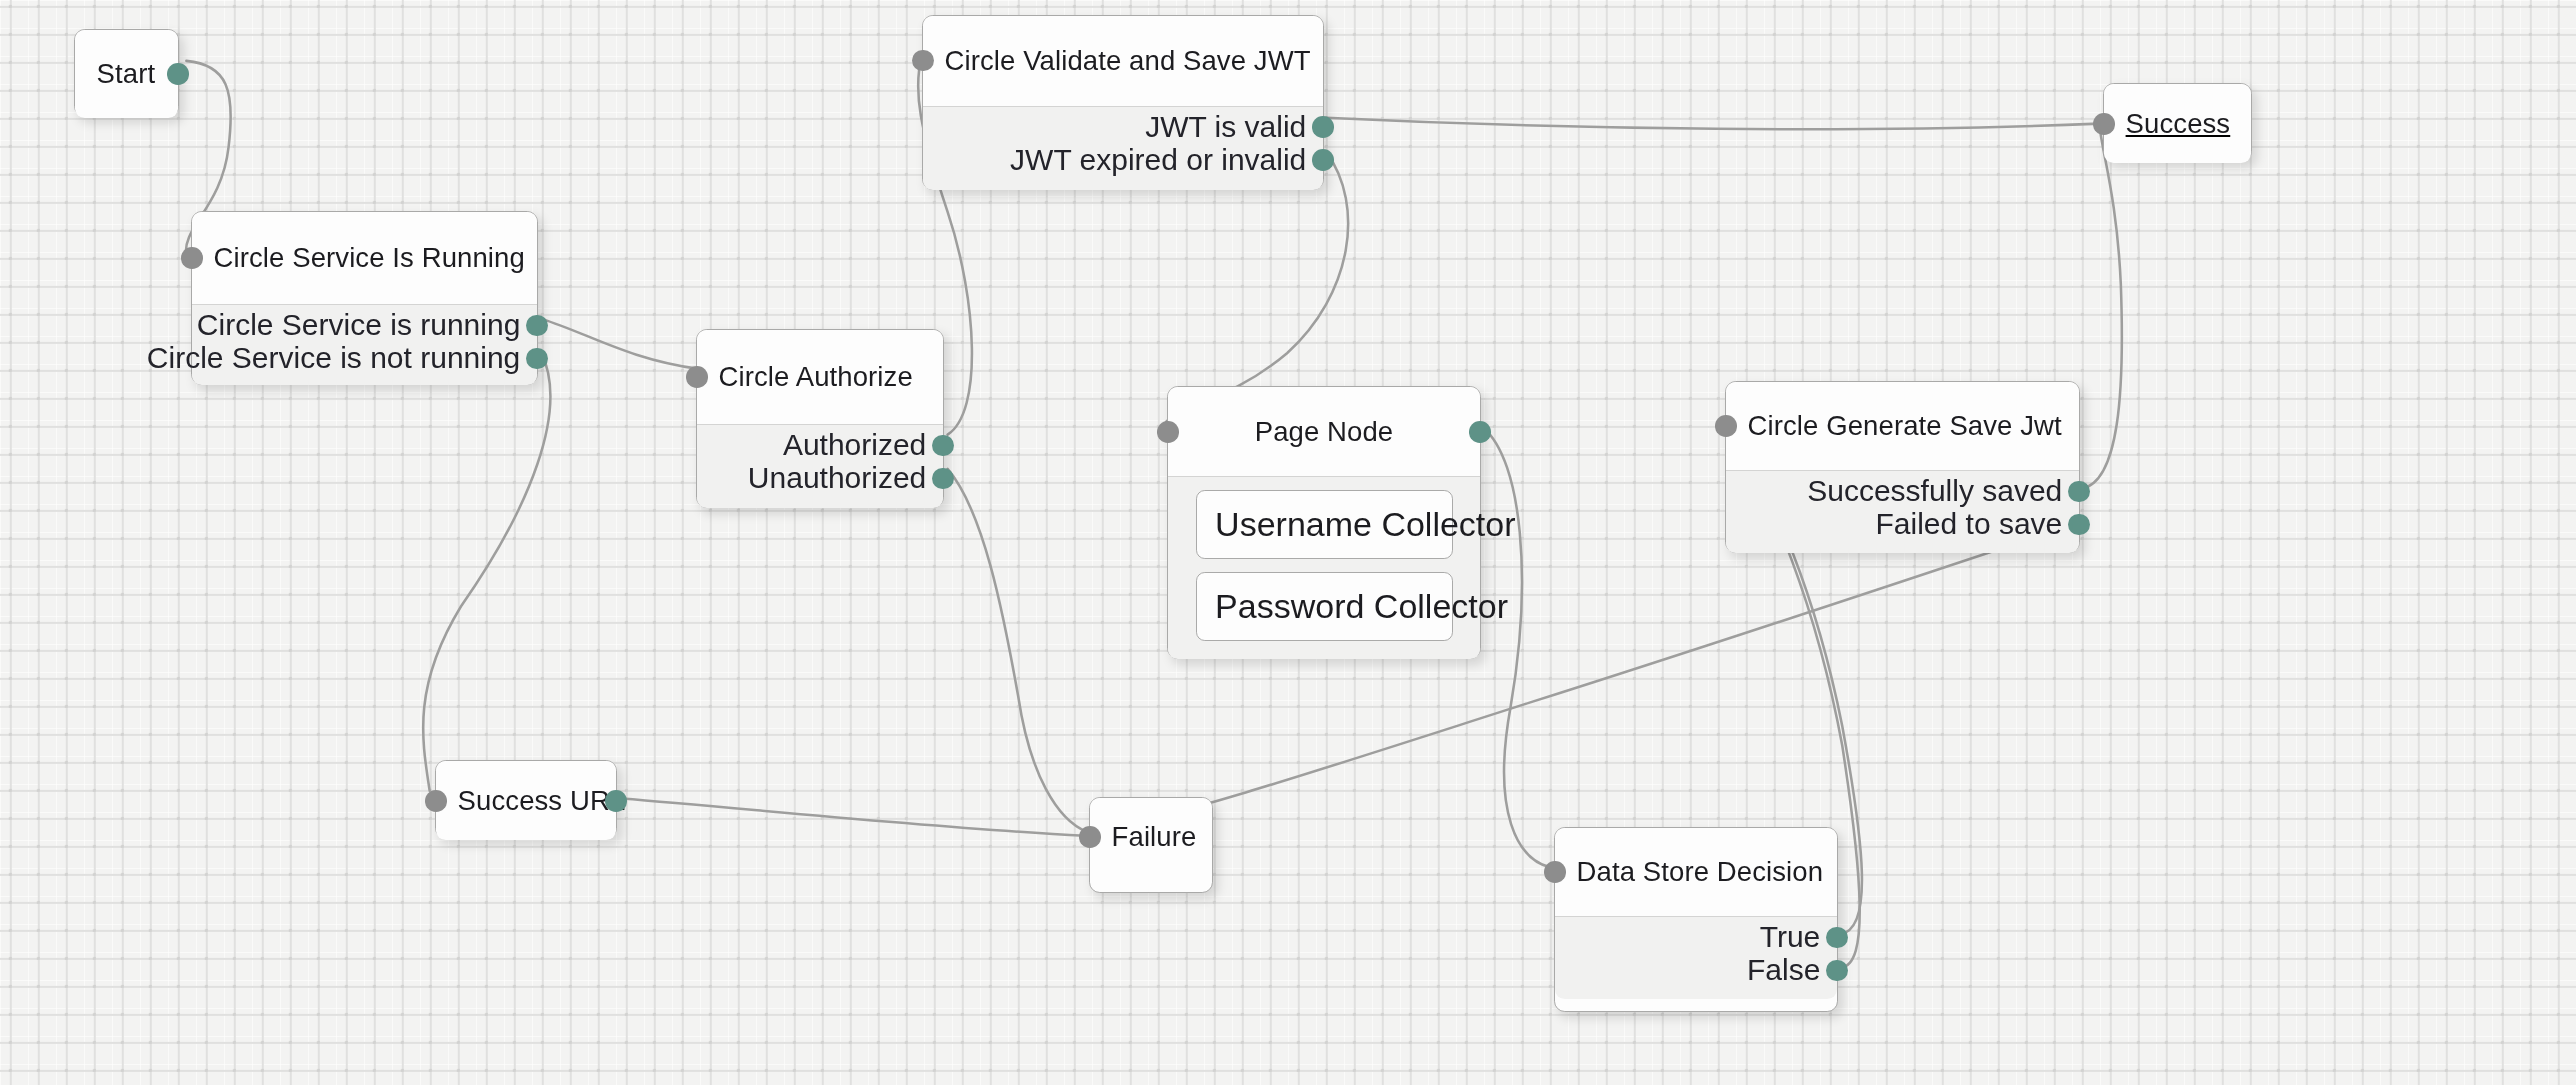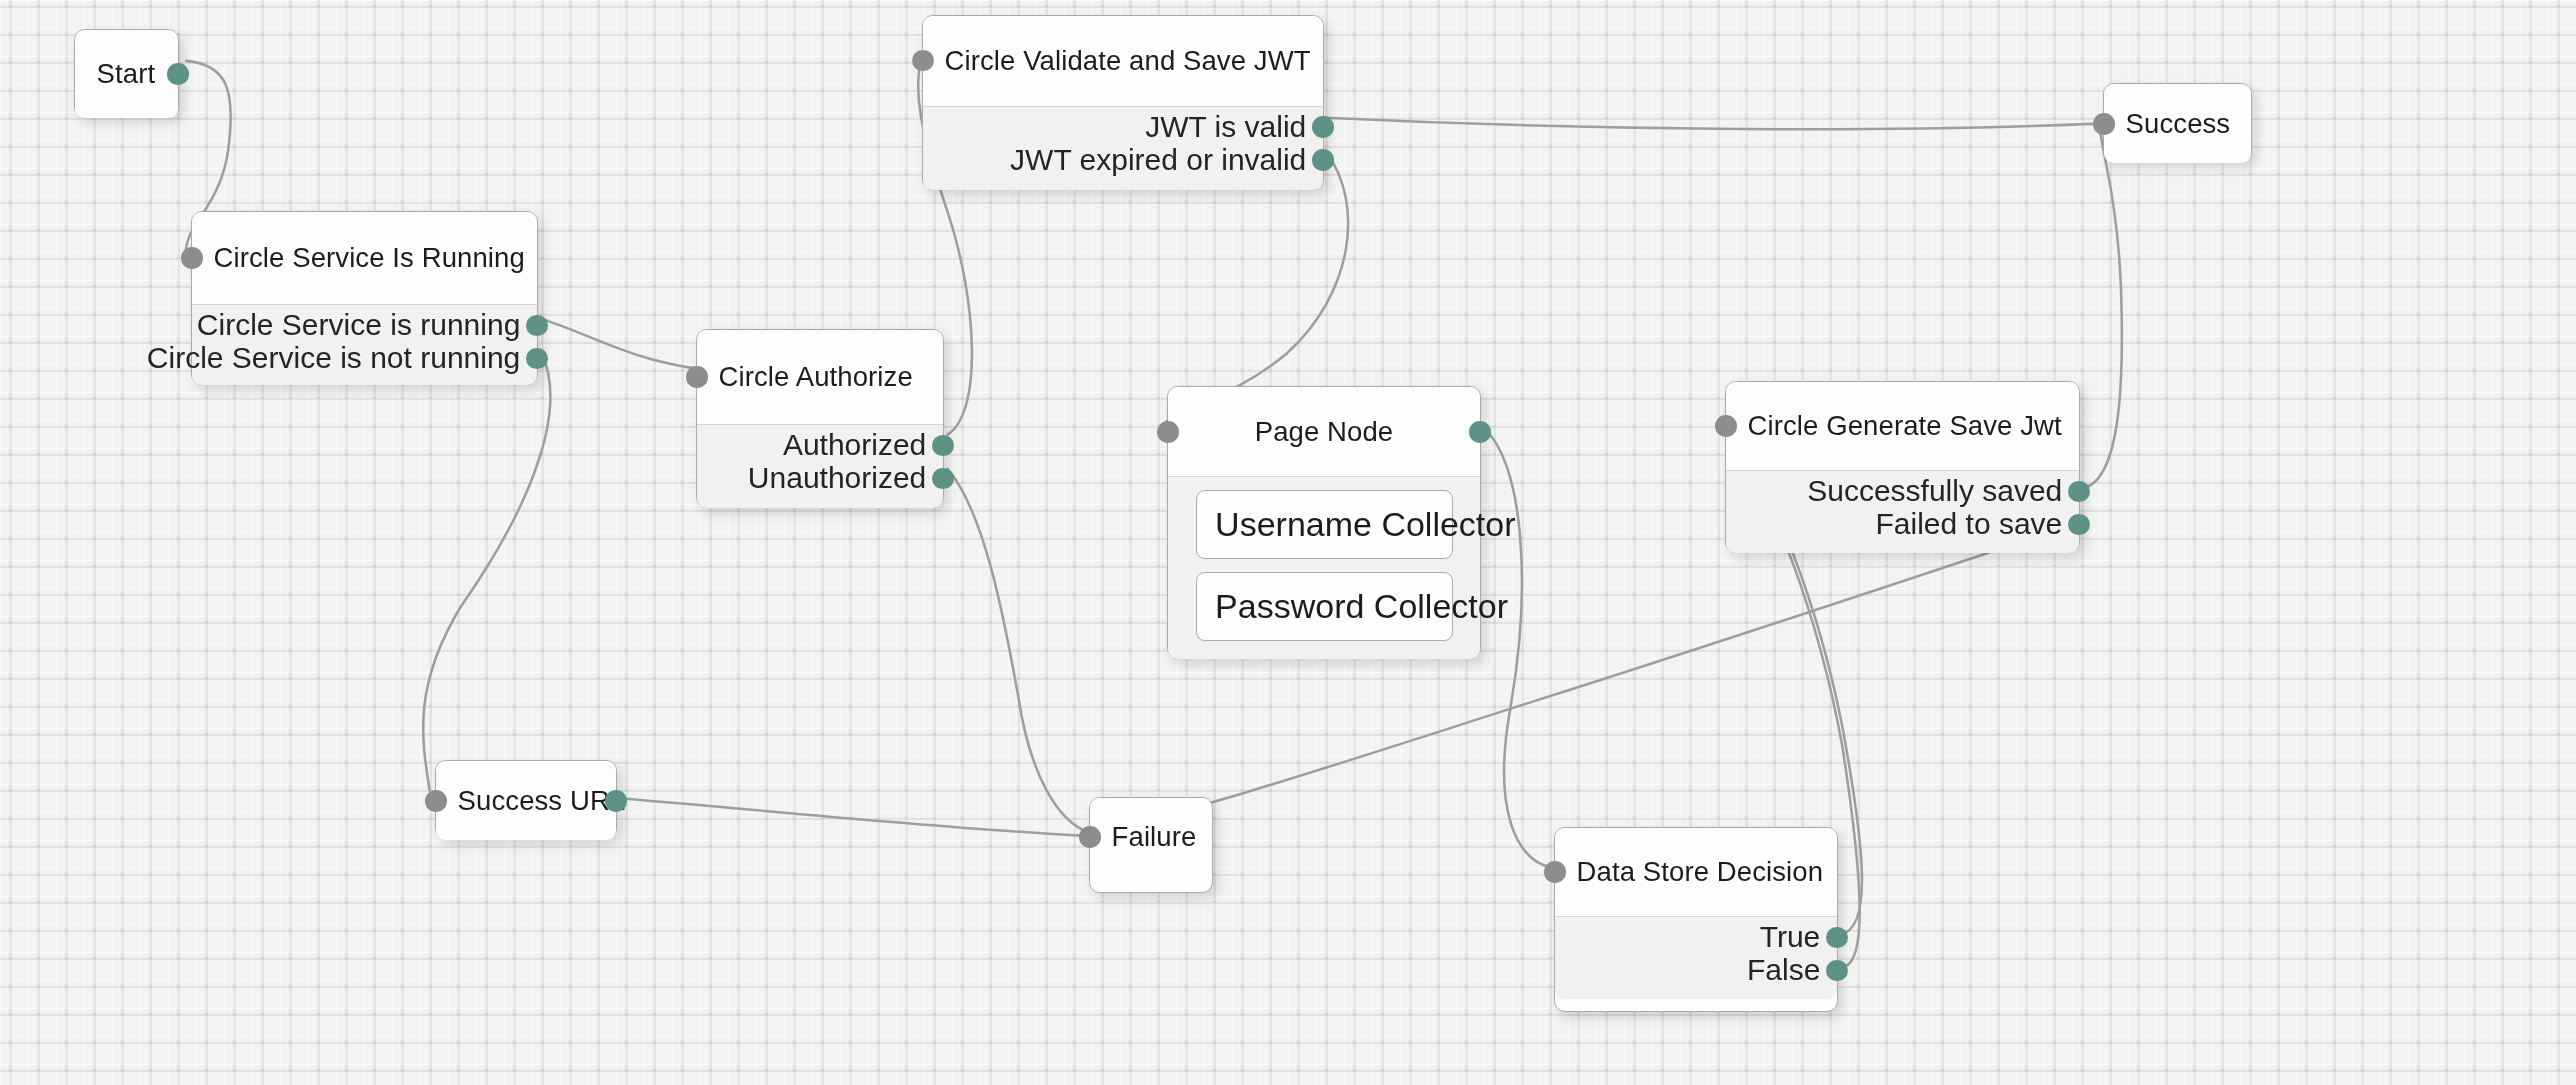--- a/index.html
+++ b/index.html
@@ -188,21 +188,21 @@
             <span class="port-label">Authorized</span>
             <span class="dot out"></span>
           </div>
           <div class="port-row">
             <span class="port-label">Unauthorized</span>
             <span class="dot out"></span>
           </div>
         </div>
       </div>
       <div class="node terminal" style="left: 2103px; top: 83px; width: 149px; height: 79px;">
-        <div class="node-header" style="height: 79px; position: relative; padding-left: 21.6px;">
+        <div class="node-header" style="height: 79px; position: relative; padding-left: 21.6px; text-decoration: underline;">
           <span class="node-title">Success</span>
           <span class="dot in" style="top: 29px;"></span>
         </div>
       </div>
       <div class="node " style="left: 1167px; top: 386px; width: 314px; height: 273px;">
         <div class="node-header" style="height: 89px; position: relative; justify-content: center;">
           <span class="node-title">Page Node</span>
           <span class="dot in" style="top: 34px;"></span>
           <span class="dot out" style="top: 34px;"></span>
         </div>

